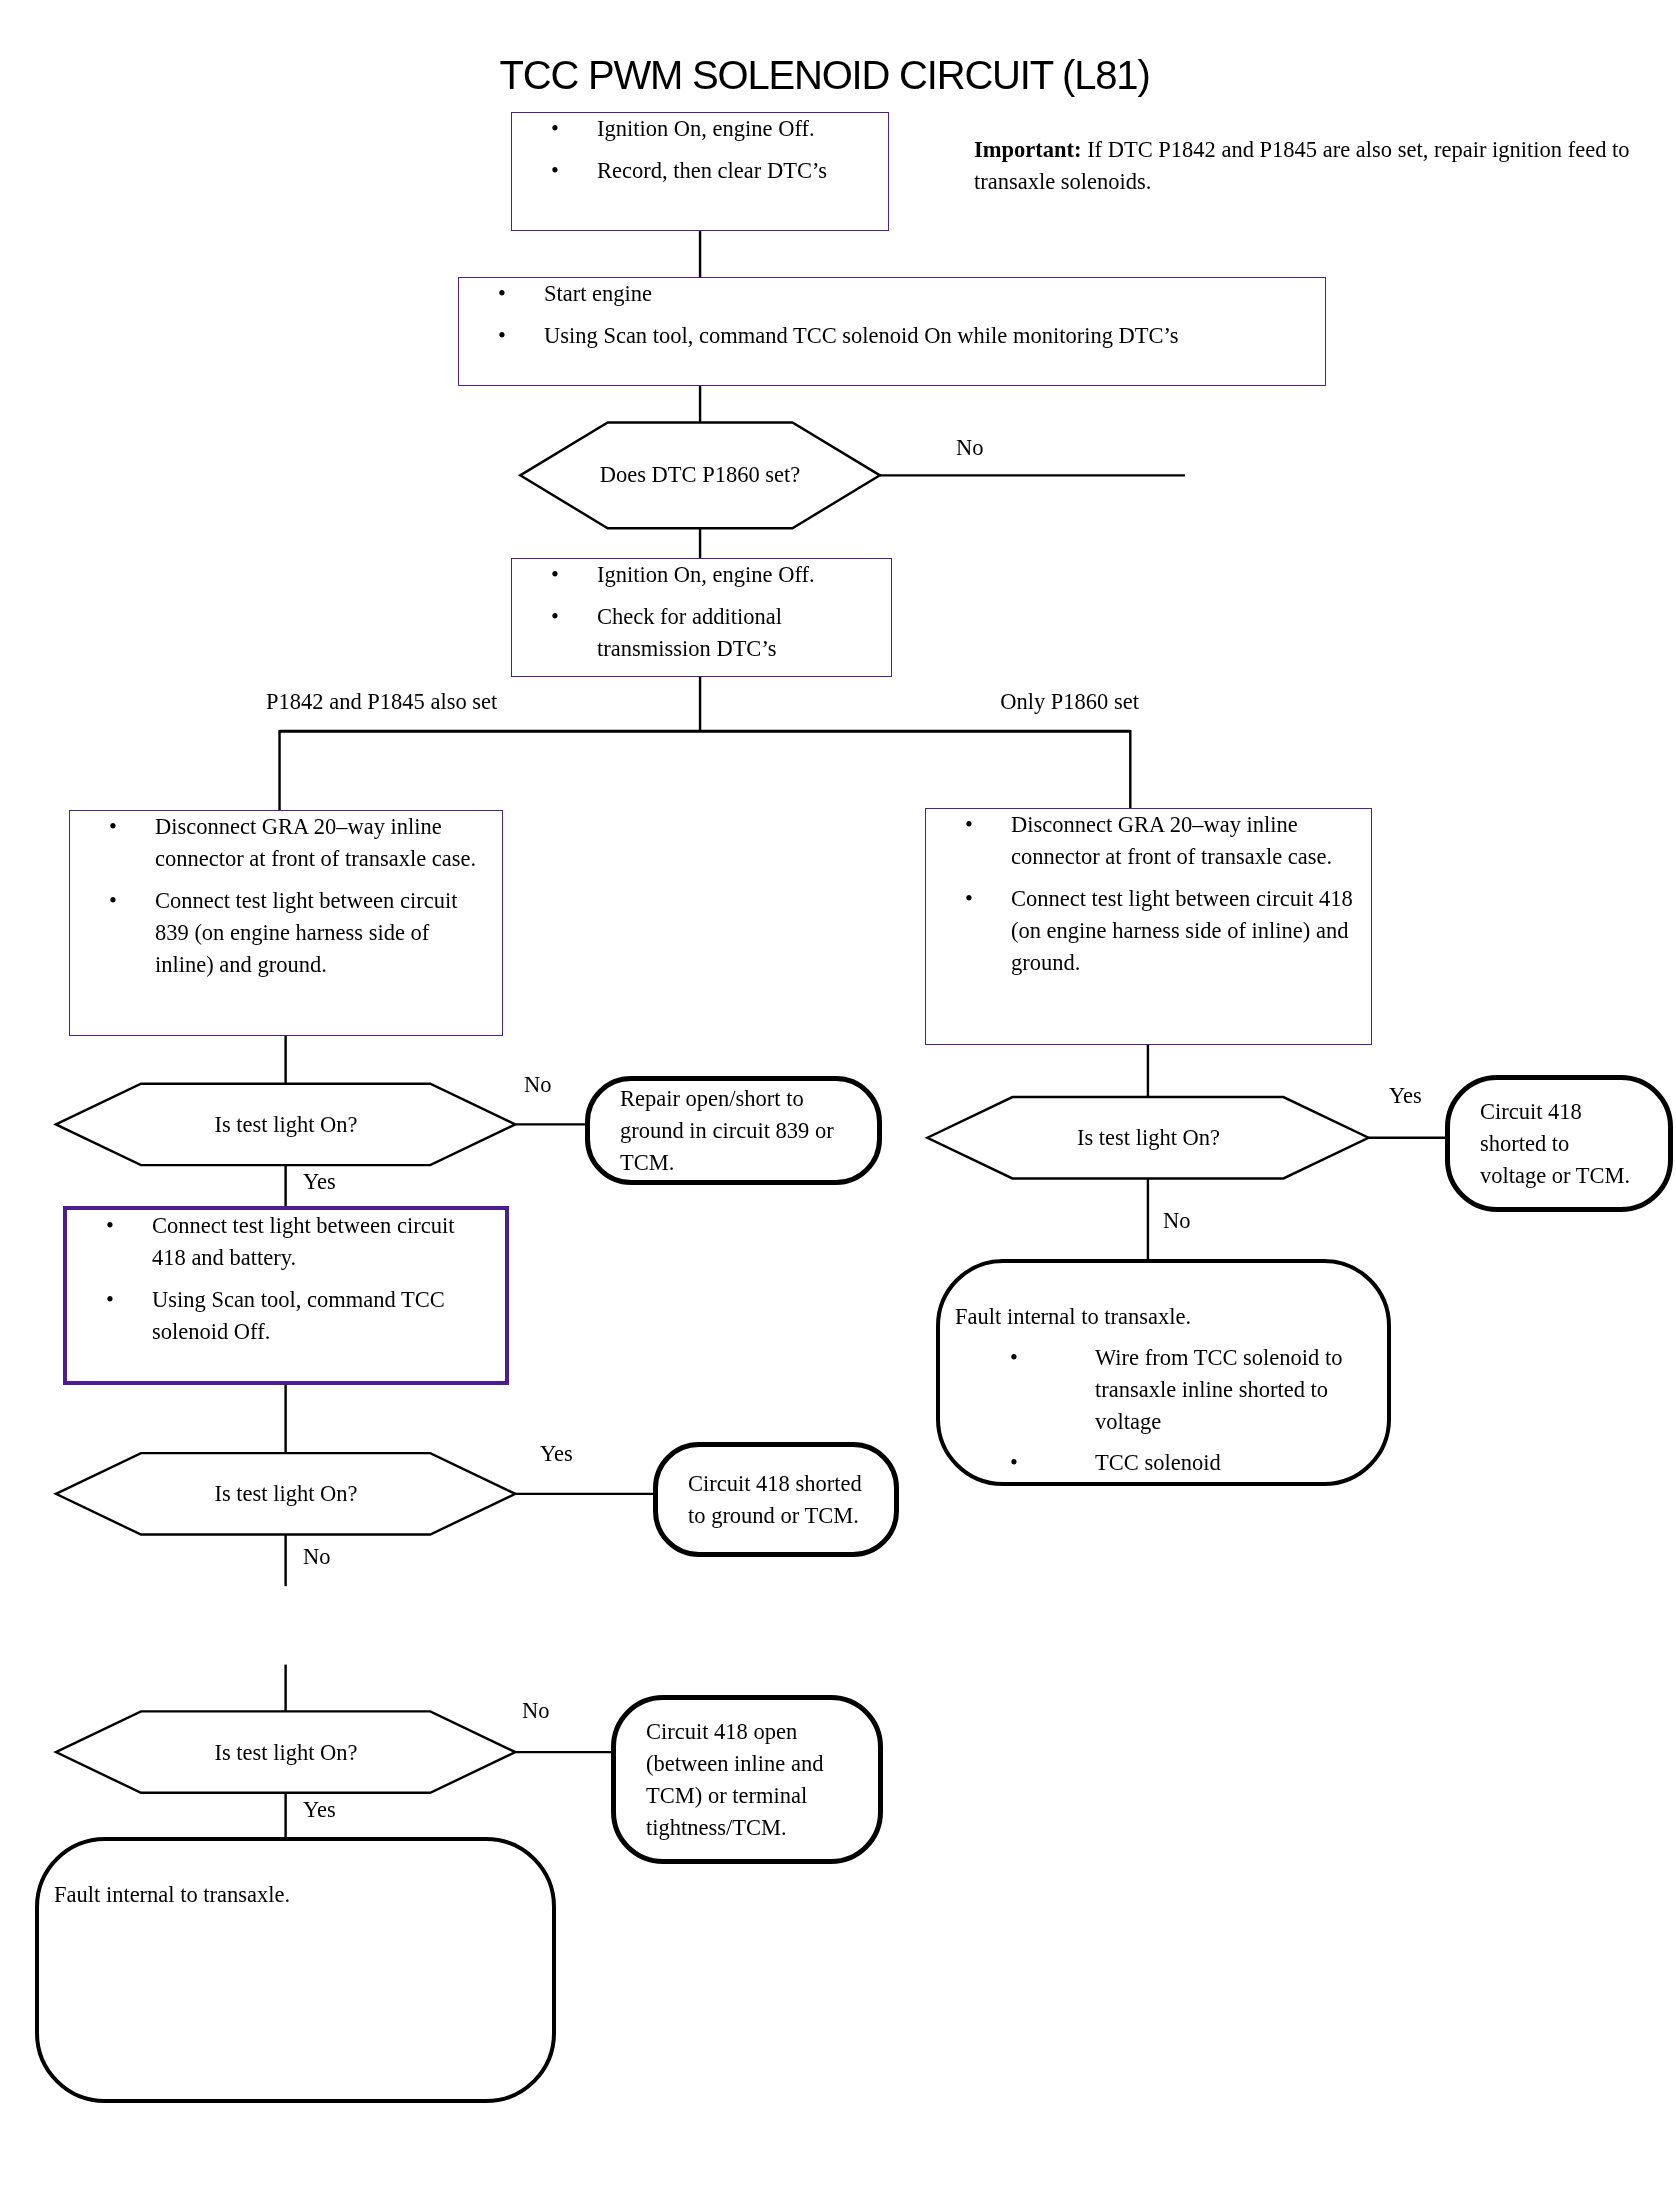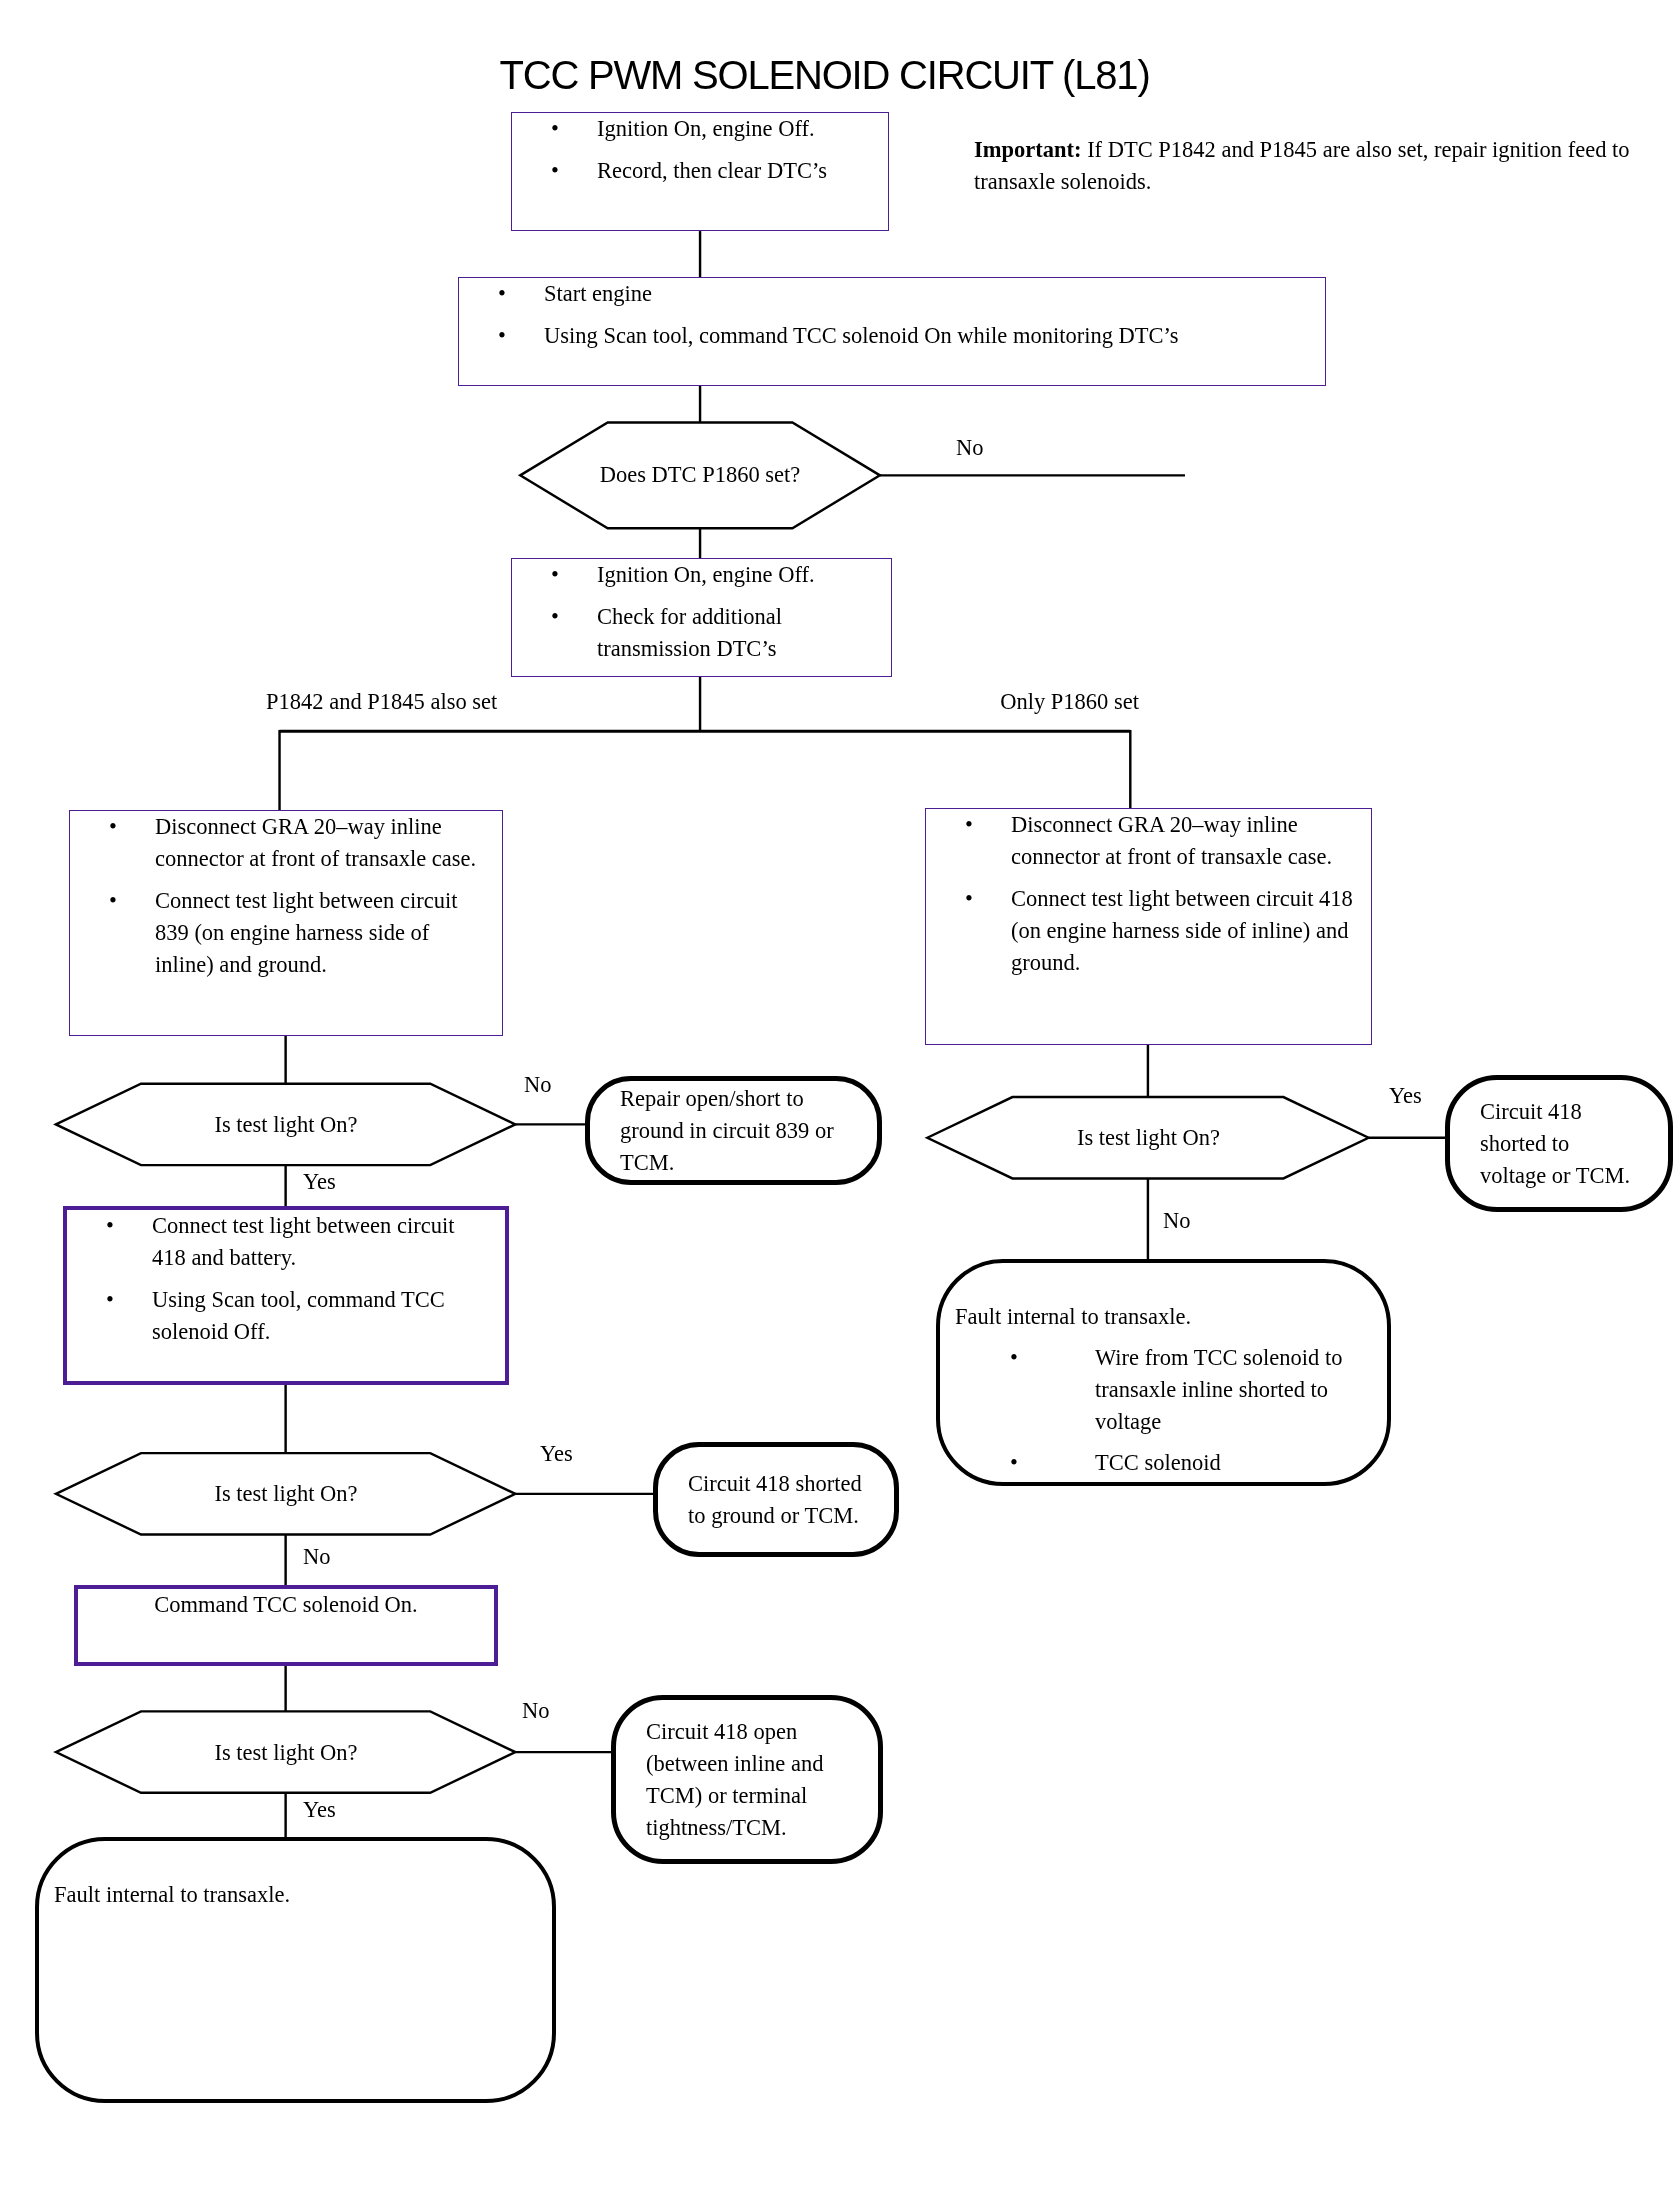--- a/index.html
+++ b/index.html
@@ -158,21 +158,20 @@
       <li>Connect test light between circuit 418 and battery.</li>
       <li>Using Scan tool, command TCC solenoid Off.</li>
     </ul>
   </div>
 
   <div class="hexlabel" style="left:56px; top:1453px; width:460px; height:81px;">Is test light On?</div>
   <div class="edge-label" style="left:540px; top:1438px;">Yes</div>
   <div class="term" style="left:653px; top:1442px; width:246px; height:115px; border-radius:46px;">Circuit 418 shorted to ground or TCM.</div>
   <div class="edge-label" style="left:303px; top:1541px;">No</div>
 
-  <div class="box thick center" style="left:74px; top:1585px; width:424px; height:81px;">Command TCC solenoid On.</div>
 
   <div class="hexlabel" style="left:56px; top:1712px; width:460px; height:81px;">Is test light On?</div>
   <div class="edge-label" style="left:522px; top:1695px;">No</div>
   <div class="term" style="left:611px; top:1695px; width:272px; height:169px; border-radius:52px;">Circuit 418 open (between inline and TCM) or terminal tightness/TCM.</div>
   <div class="edge-label" style="left:303px; top:1794px;">Yes</div>
 
   <div class="term-fault fl" style="left:35px; top:1837px; width:521px; height:266px; border-radius:70px;">
     <div>Fault internal to transaxle.</div>
   </div>
 

